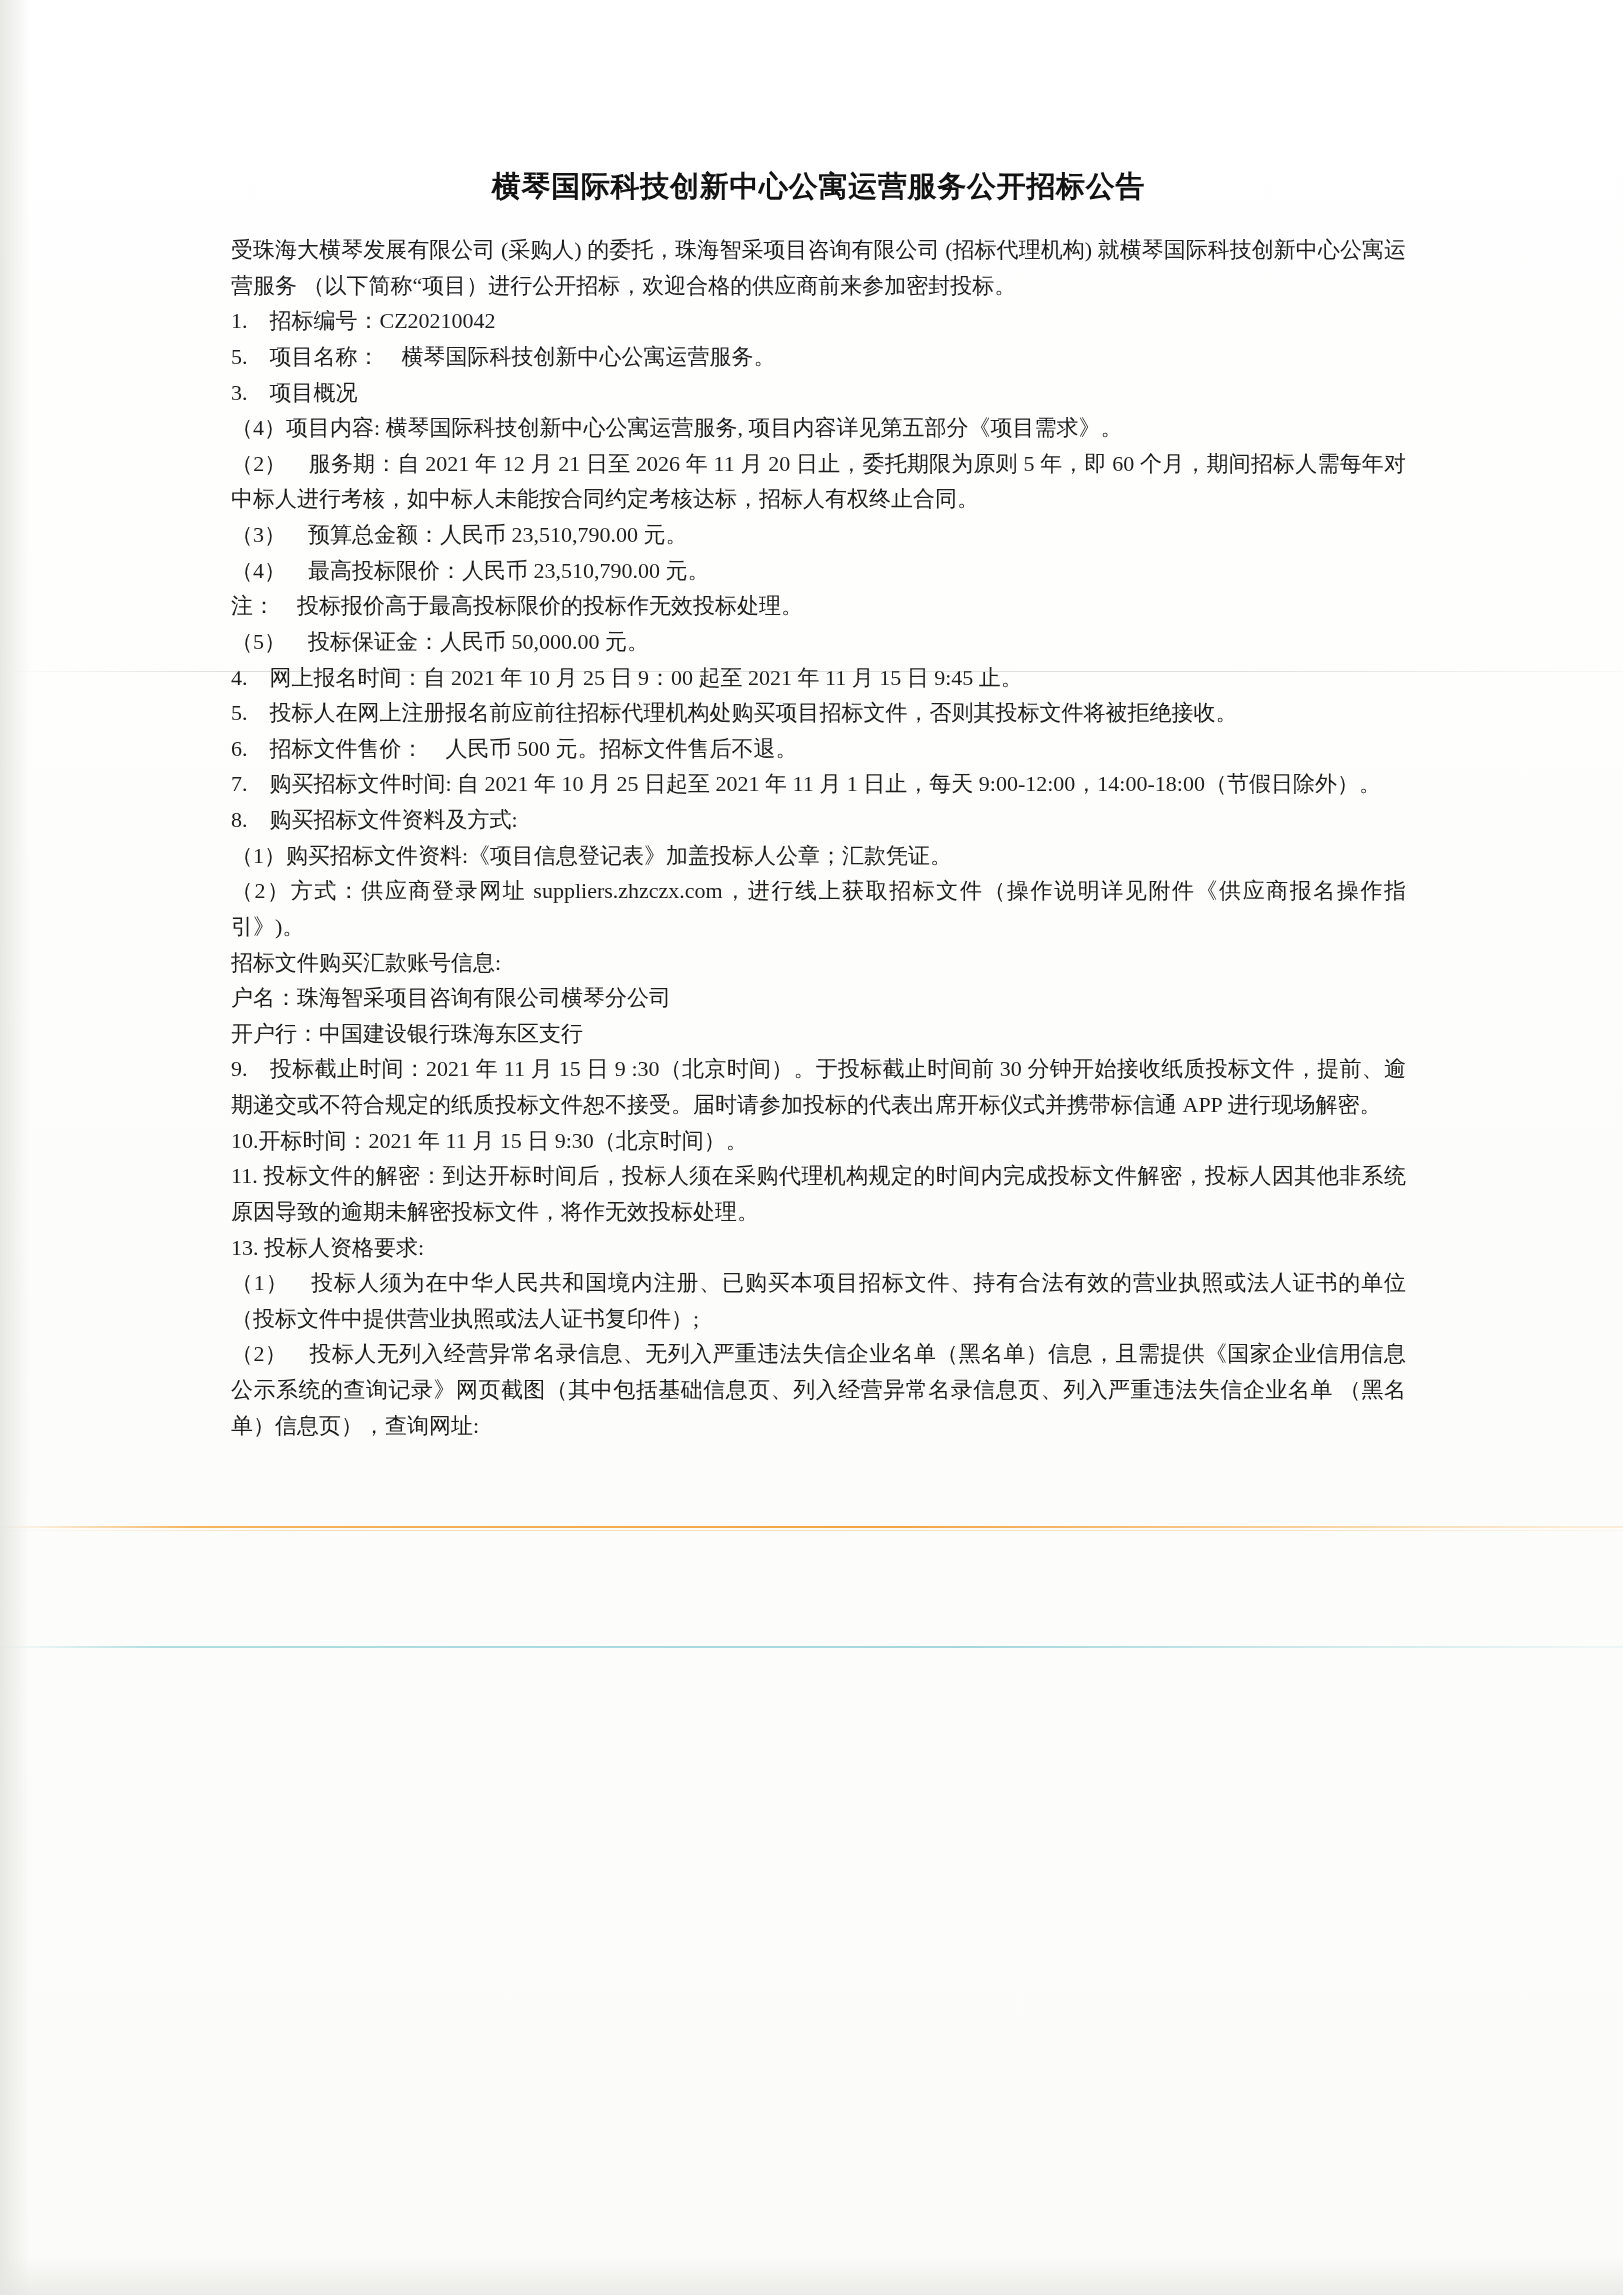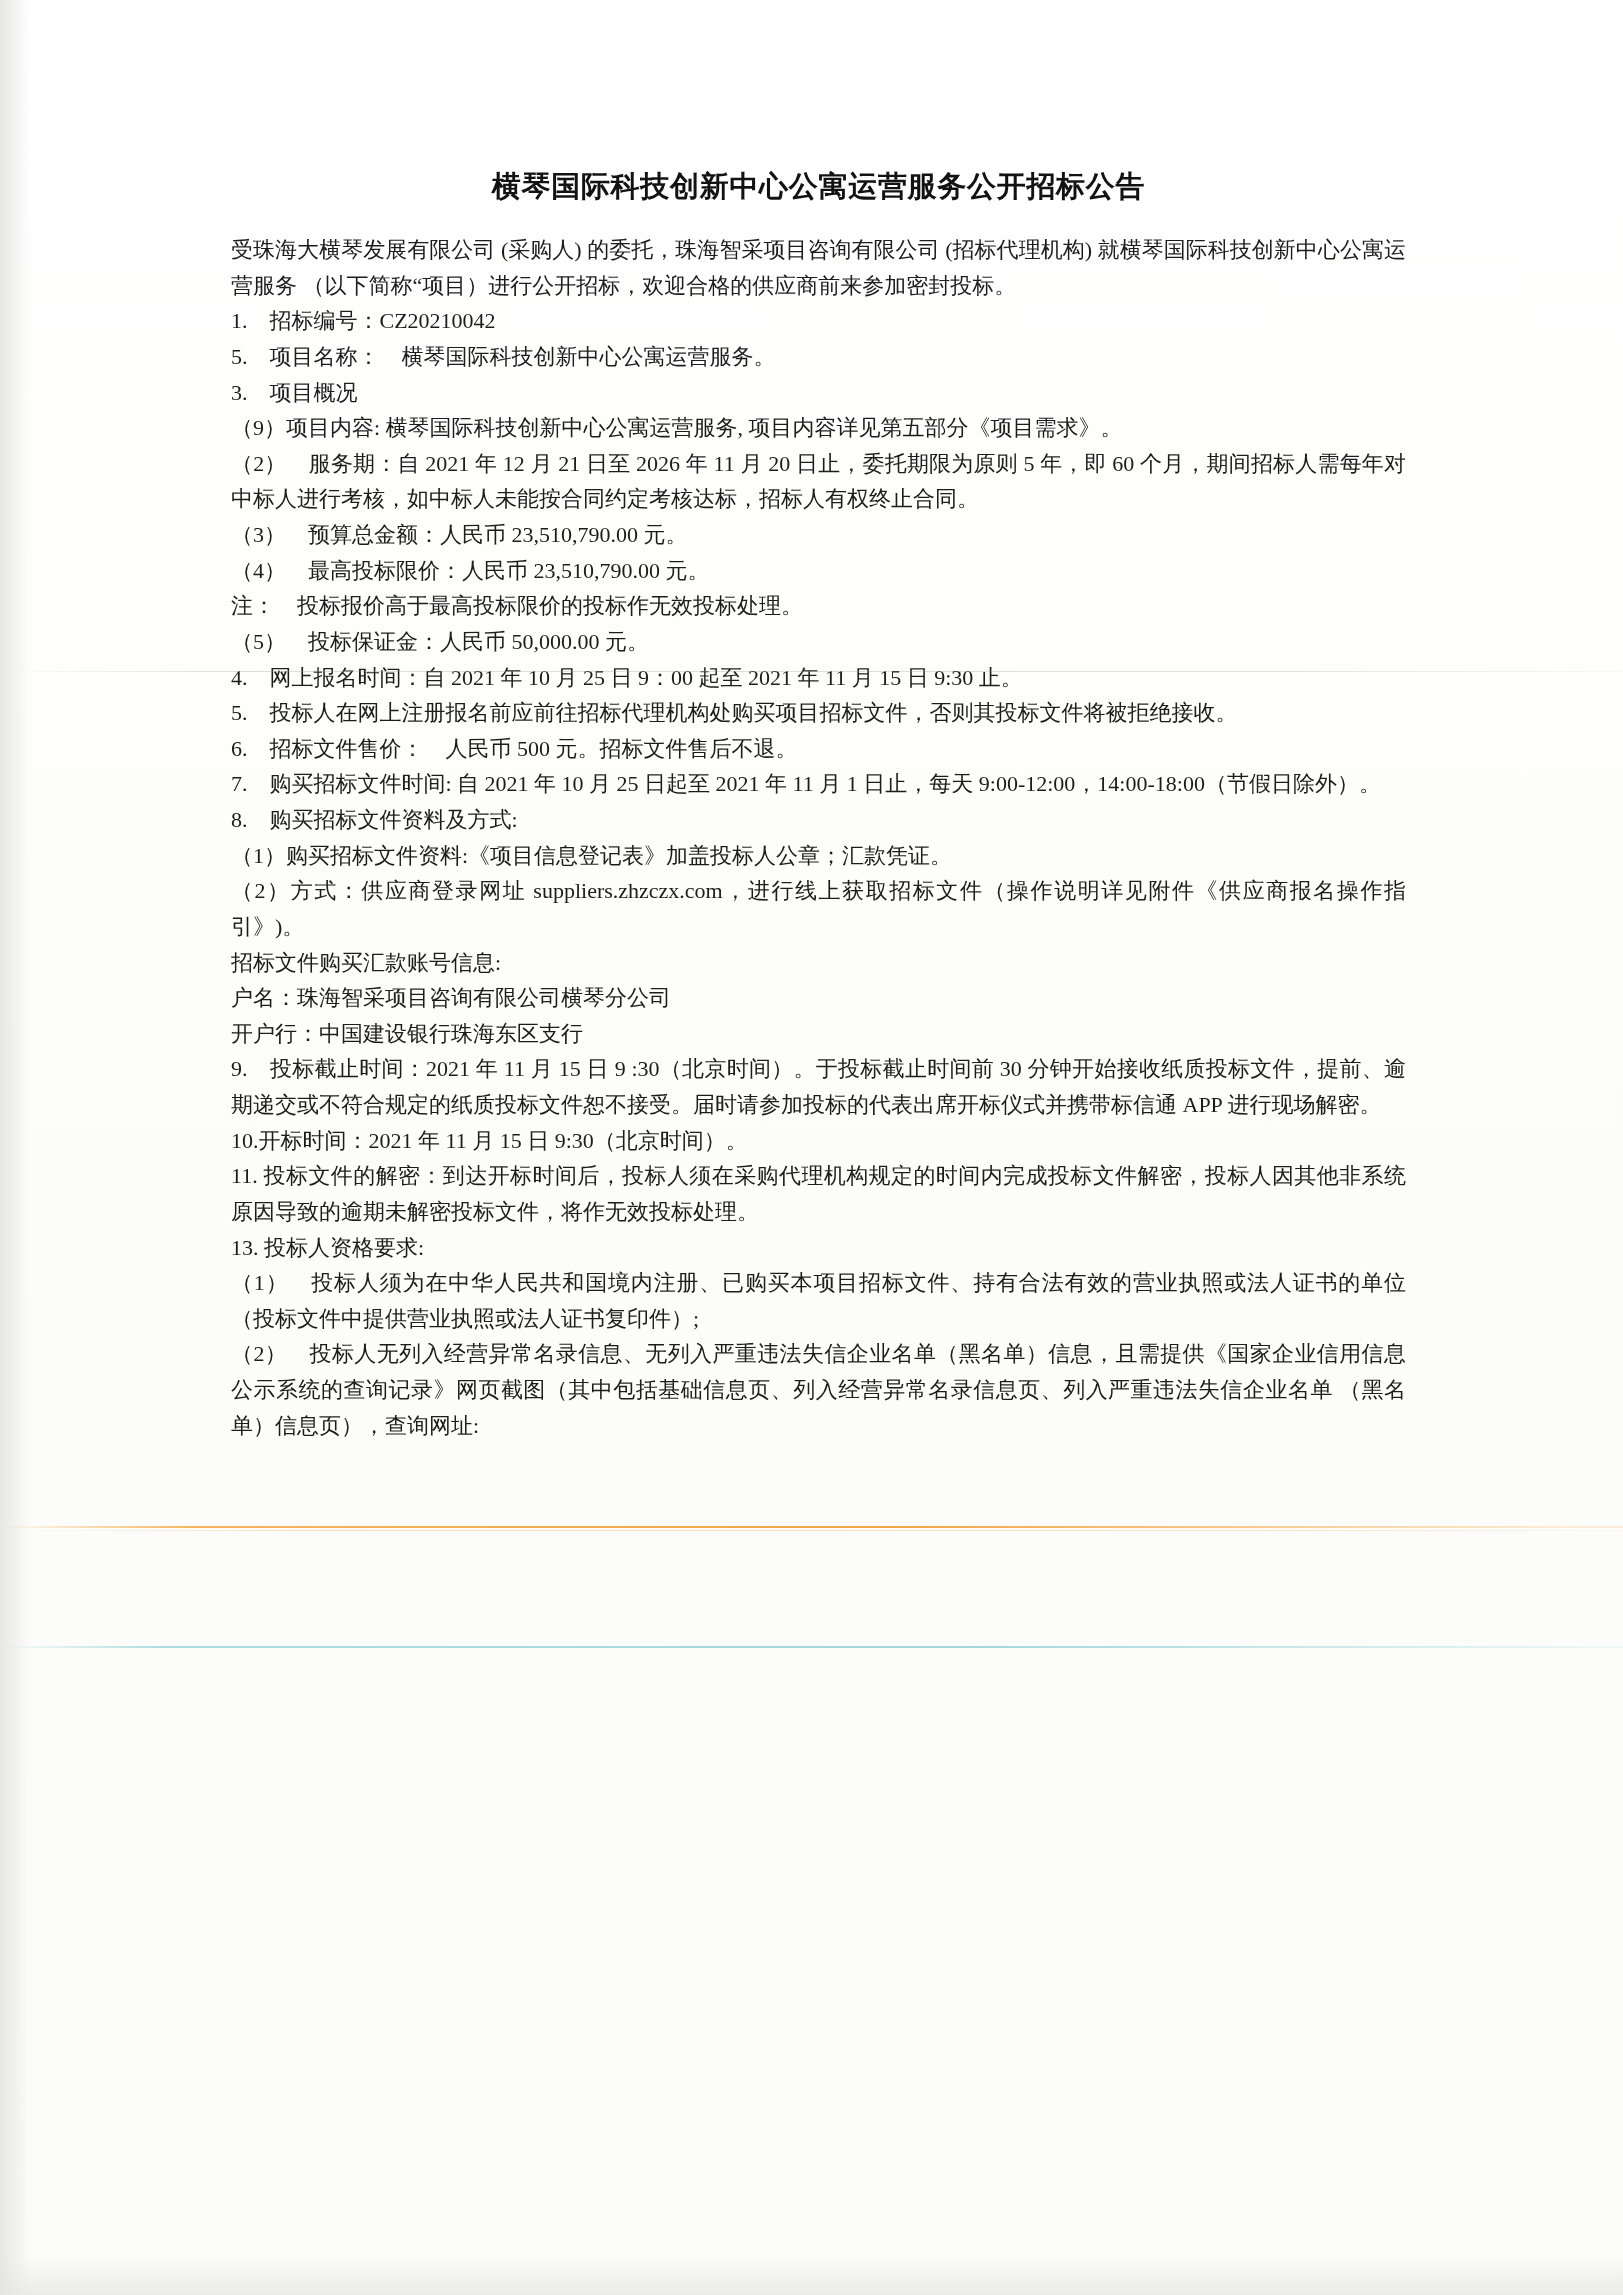--- a/index.html
+++ b/index.html
@@ -102,27 +102,27 @@
   <div class="edge-shadow-bottom"></div>
 
   <div class="content">
     <h1 class="doc-title">横琴国际科技创新中心公寓运营服务公开招标公告</h1>
 
     <div class="blk">
       <p class="line">受珠海大横琴发展有限公司 (采购人) 的委托，珠海智采项目咨询有限公司 (招标代理机构) 就横琴国际科技创新中心公寓运营服务 （以下简称“项目）进行公开招标，欢迎合格的供应商前来参加密封投标。</p>
       <p class="line">1.　招标编号：CZ20210042</p>
       <p class="line">5.　项目名称：　横琴国际科技创新中心公寓运营服务。</p>
       <p class="line">3.　项目概况</p>
-      <p class="line">（9）项目内容: 横琴国际科技创新中心公寓运营服务, 项目内容详见第五部分《项目需求》。</p>
+      <p class="line">（4）项目内容: 横琴国际科技创新中心公寓运营服务, 项目内容详见第五部分《项目需求》。</p>
       <p class="line">（2）　服务期：自 2021 年 12 月 21 日至 2026 年 11 月 20 日止，委托期限为原则 5 年，即 60 个月，期间招标人需每年对中标人进行考核，如中标人未能按合同约定考核达标，招标人有权终止合同。</p>
       <p class="line">（3）　预算总金额：人民币 23,510,790.00 元。</p>
       <p class="line">（4）　最高投标限价：人民币 23,510,790.00 元。</p>
       <p class="line">注：　投标报价高于最高投标限价的投标作无效投标处理。</p>
       <p class="line">（5）　投标保证金：人民币 50,000.00 元。</p>
-      <p class="line">4.　网上报名时间：自 2021 年 10 月 25 日 9：00 起至 2021 年 11 月 15 日 9:30 止。</p>
+      <p class="line">4.　网上报名时间：自 2021 年 10 月 25 日 9：00 起至 2021 年 11 月 15 日 9:45 止。</p>
       <p class="line">5.　投标人在网上注册报名前应前往招标代理机构处购买项目招标文件，否则其投标文件将被拒绝接收。</p>
       <p class="line">6.　招标文件售价：　人民币 500 元。招标文件售后不退。</p>
       <p class="line">7.　购买招标文件时间: 自 2021 年 10 月 25 日起至 2021 年 11 月 1 日止，每天 9:00-12:00，14:00-18:00（节假日除外）。</p>
       <p class="line">8.　购买招标文件资料及方式:</p>
       <p class="line">（1）购买招标文件资料:《项目信息登记表》加盖投标人公章；汇款凭证。</p>
       <p class="line">（2）方式：供应商登录网址 suppliers.zhzczx.com，进行线上获取招标文件（操作说明详见附件《供应商报名操作指引》)。</p>
       <p class="line">招标文件购买汇款账号信息:</p>
       <p class="line">户名：珠海智采项目咨询有限公司横琴分公司</p>
       <p class="line">开户行：中国建设银行珠海东区支行</p>
       <p class="line">9.　投标截止时间：2021 年 11 月 15 日 9 :30（北京时间）。于投标截止时间前 30 分钟开始接收纸质投标文件，提前、逾期递交或不符合规定的纸质投标文件恕不接受。届时请参加投标的代表出席开标仪式并携带标信通 APP 进行现场解密。</p>

